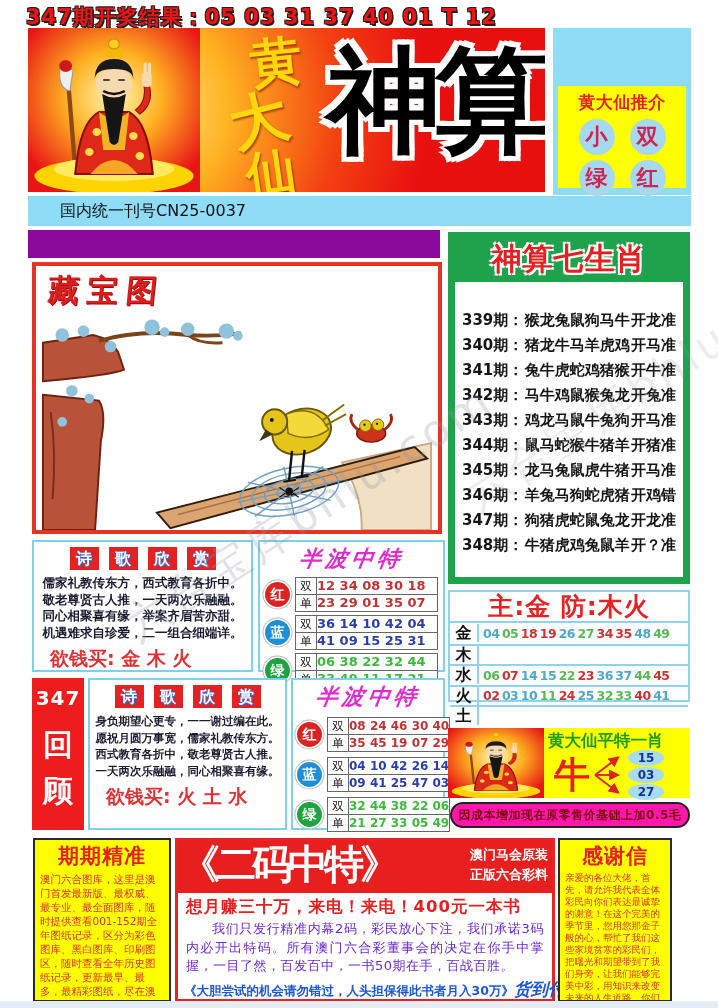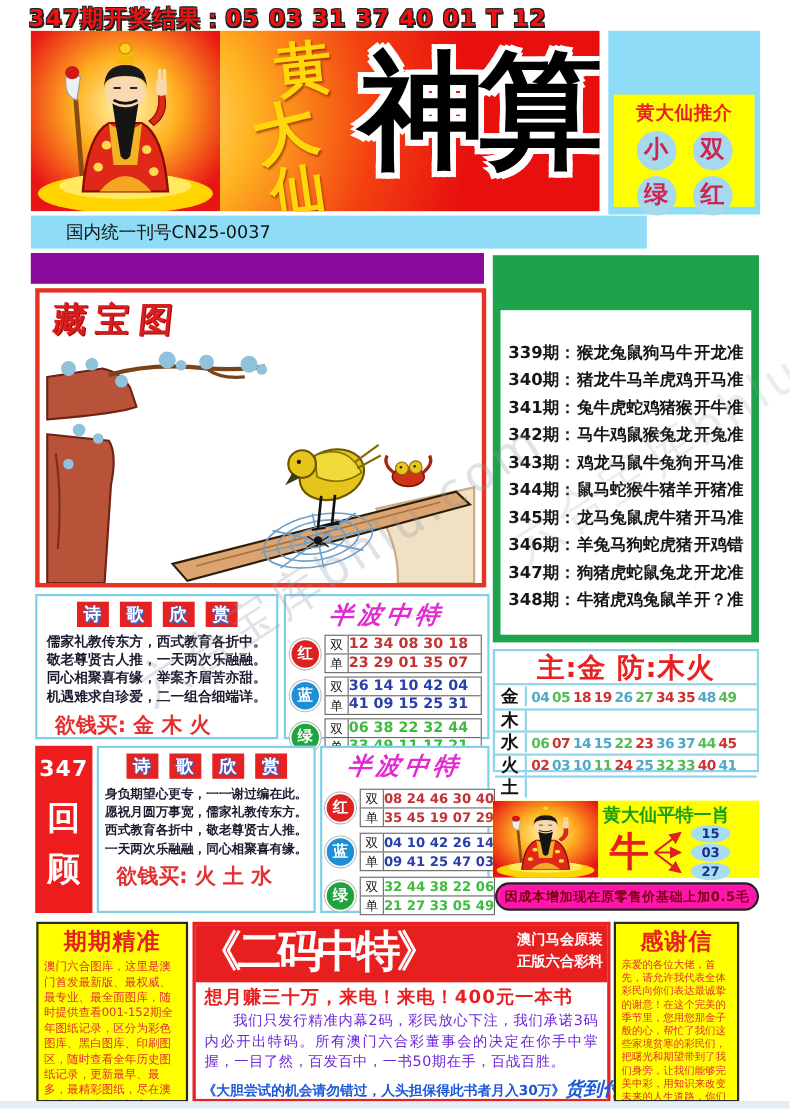--- a/index.html
+++ b/index.html
@@ -26,21 +26,21 @@
 
   
   .sidebar{position:absolute;left:553px;top:28px;width:138px;height:167px;background:#8edcf6;}
   .tuijie-box{position:absolute;left:5px;right:5px;top:58px;bottom:7px;background:#ffff00;}
   .tuijie-title{text-align:center;font-size:17px;font-weight:900;color:#e82222;margin-top:5px;letter-spacing:0.5px;}
   .pick-grid{display:grid;grid-template-columns:1fr 1fr;gap:5px 6px;justify-items:center;padding:5px 16px 0 16px;}
   .pick-circle{width:36px;height:36px;border-radius:50%;background:#a6d9ee;color:#cf2353;
     font-size:22px;font-weight:bold;text-align:center;line-height:36px;}
 
   
-  .cn-bar{position:absolute;left:28px;top:196px;width:560px;height:30px;background:#8edcf6;
+  .cn-bar{position:absolute;left:28px;top:196px;width:663px;height:30px;background:#8edcf6;
     font-size:16px;color:#111;line-height:30px;padding-left:32px;}
   .purple-bar{position:absolute;left:28px;top:230px;width:412px;height:28px;background:#8a0b9b;}
 
   
   .treasure{position:absolute;left:32px;top:262px;width:410px;height:272px;background:#fff;border:4px solid #e63323;}
   .treasure-title{position:absolute;left:12px;top:4px;font-size:31px;font-weight:900;color:#d81f1f;
     transform:skewX(-6deg);letter-spacing:8px;text-shadow:1px 1px 0 #a00;}
   .treasure-svg{position:absolute;left:2px;top:40px;width:398px;height:224px;}
 
   
@@ -264,20 +264,21 @@
         <path d="M326,128 Q316,120 320,112 M354,128 Q364,120 360,112" stroke="#a82410" stroke-width="3" fill="none"></path>
         <circle cx="334" cy="124" r="6" fill="#e8c61a" stroke="#8a6c00"></circle>
         <circle cx="347" cy="123" r="6" fill="#e8c61a" stroke="#8a6c00"></circle>
         <circle cx="333" cy="123" r="1.2" fill="#222"></circle>
           <circle cx="346" cy="122" r="1.2" fill="#222"></circle>
       </g>
     </svg>
   </div>
 
   <div class="zodiac" data-name="zodiac-box">
+    <div class="z-title" data-name="zodiac-title">神算七生肖</div>
     <div class="z-list" data-name="zodiac-list">
         <div class="z-row" data-name="zodiac-row">
           <span class="z-issue" data-name="zodiac-issue">339期：</span>
           <span class="z-animals" data-name="zodiac-animals">猴龙兔鼠狗马牛</span>
           <span class="z-result" data-name="zodiac-result">开龙准</span>
         </div>
         <div class="z-row" data-name="zodiac-row">
           <span class="z-issue" data-name="zodiac-issue">340期：</span>
           <span class="z-animals" data-name="zodiac-animals">猪龙牛马羊虎鸡</span>
           <span class="z-result" data-name="zodiac-result">开马准</span>

